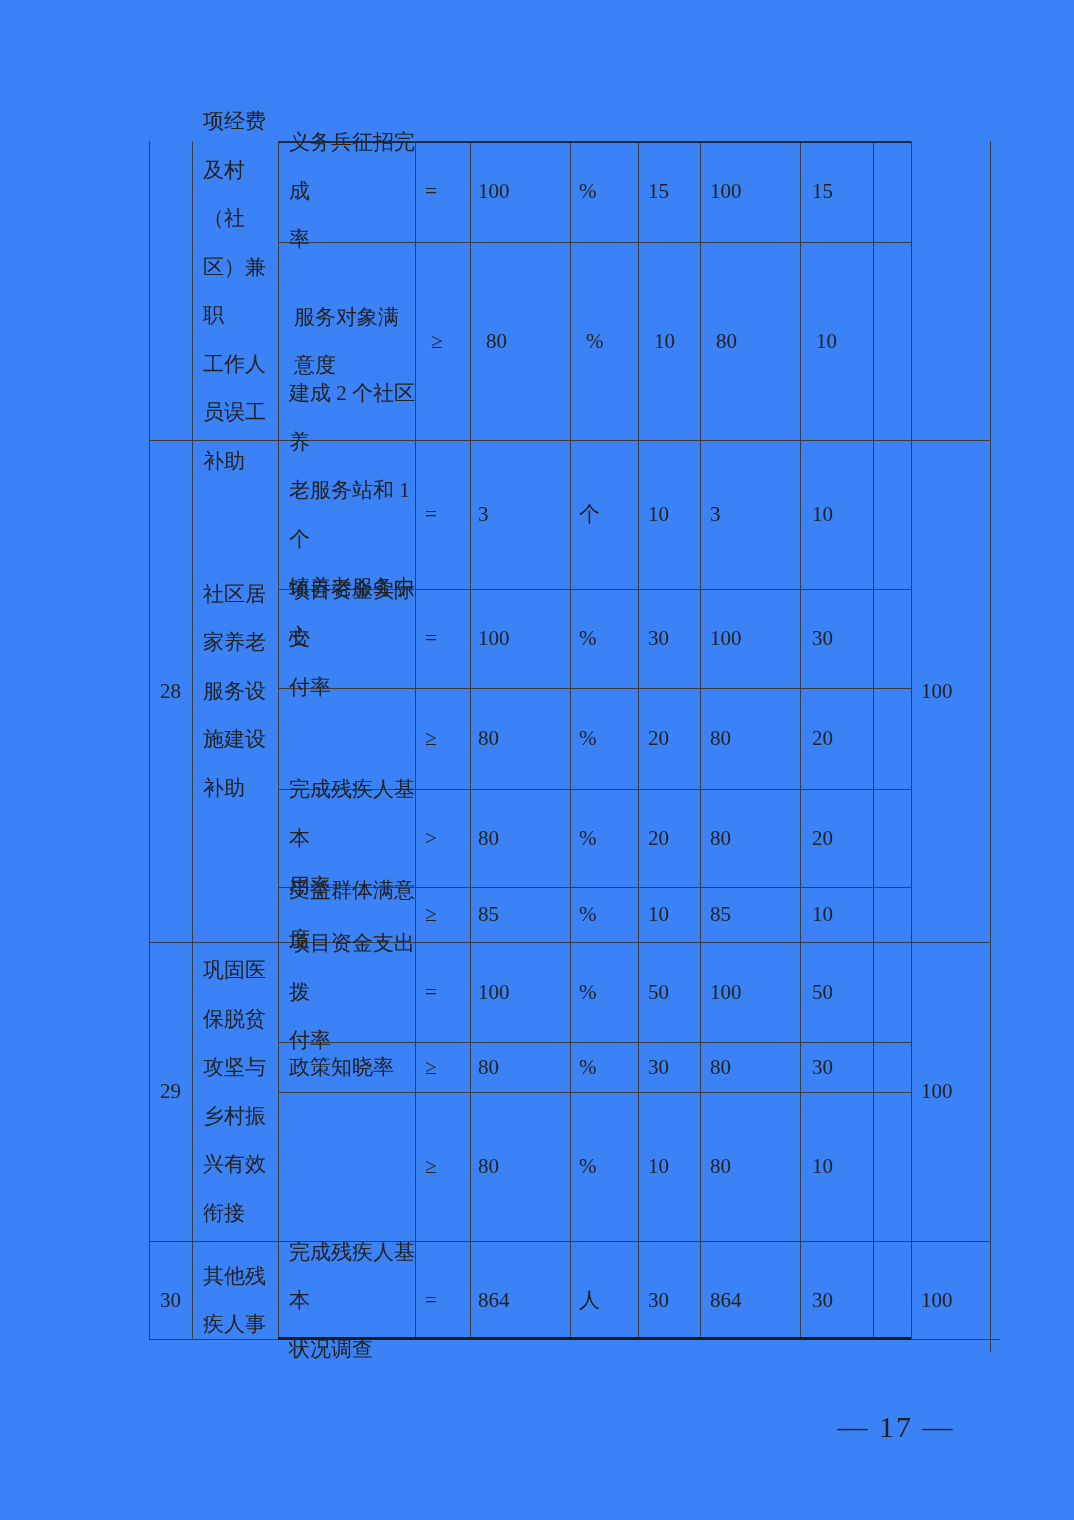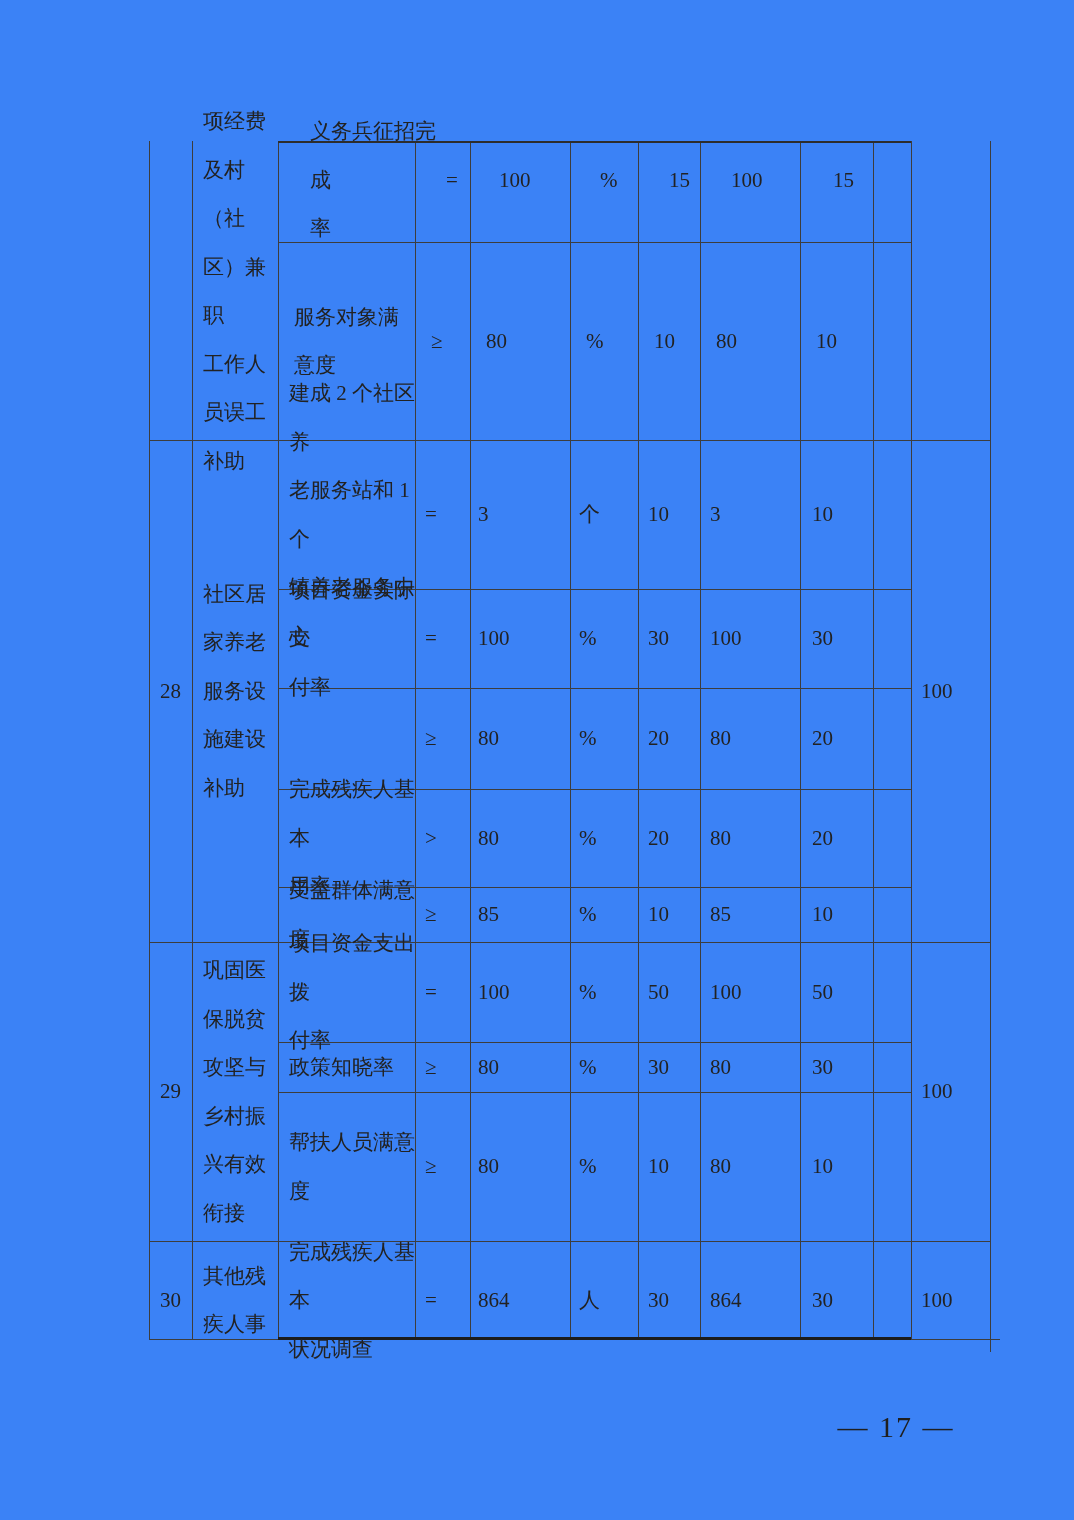--- a/index.html
+++ b/index.html
@@ -23,21 +23,21 @@
   .c7 {left:638px;width:62px;padding-left:10px;}
   .c8 {left:700px;width:100px;padding-left:10px;}
   .c9 {left:800px;width:73px;padding-left:12px;}
   .c11{left:911px;width:79px;padding-left:10px;}
   
   .s0 {top:142px;height:298px;}
   .s28{top:440px;height:502px;}
   .s29{top:942px;height:299px;}
   .s30{top:1241px;height:118px;}
   
-  .rA  {top:130px;height:100px;margin-left:21px;}
+  .rA  {top:141px;height:100px;}
   .rB  {top:242px;height:198px;padding-left:16px;}
   .r281{top:440px;height:149px;}
   .r282{top:589px;height:99px;}
   .r283{top:688px;height:101px;}
   .r284{top:789px;height:98px;}
   .r285{top:887px;height:55px;}
   .r291{top:942px;height:100px;}
   .r292{top:1042px;height:50px;}
   .r293{top:1092px;height:149px;}
   .r301{top:1241px;height:119px;}
@@ -173,21 +173,20 @@
   <div class="cell c9 r291">50</div>
 
   <div class="cell c3 r292">政策知晓率</div>
   <div class="cell c4 r292">≥</div>
   <div class="cell c5 r292">80</div>
   <div class="cell c6 r292">%</div>
   <div class="cell c7 r292">30</div>
   <div class="cell c8 r292">80</div>
   <div class="cell c9 r292">30</div>
 
-  <div class="cell c3 r293">帮扶人员满意度</div>
   <div class="cell c4 r293">≥</div>
   <div class="cell c5 r293">80</div>
   <div class="cell c6 r293">%</div>
   <div class="cell c7 r293">10</div>
   <div class="cell c8 r293">80</div>
   <div class="cell c9 r293">10</div>
 
   <div class="cell c1 s30">30</div>
   <div class="cell c2 s30">其他残
 疾人事</div>

